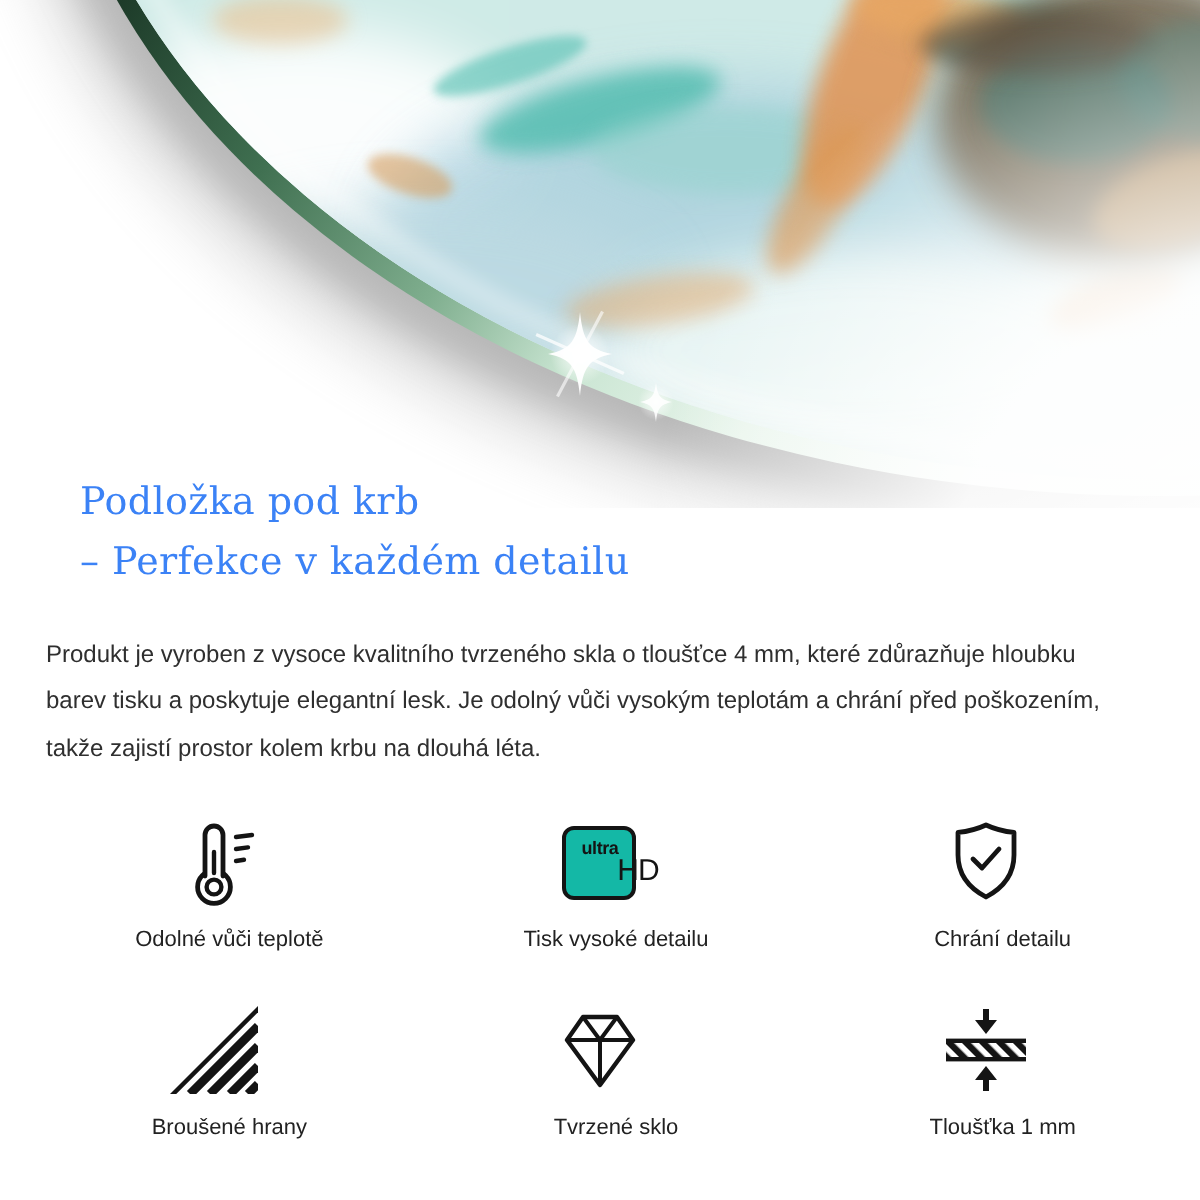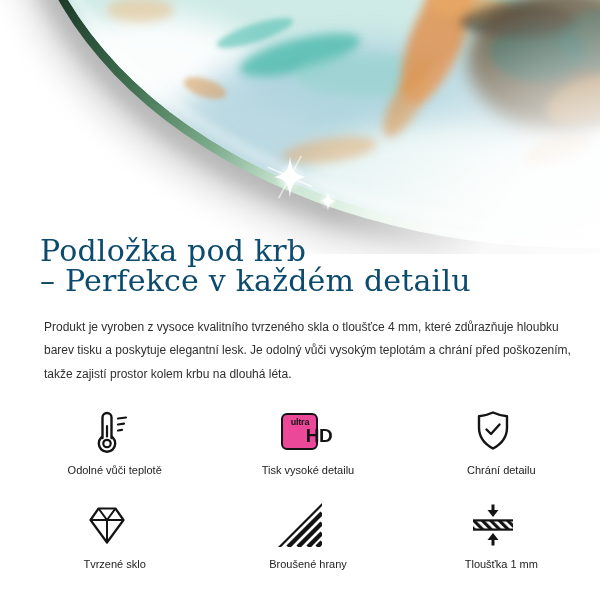--- a/index.html
+++ b/index.html
@@ -8,46 +8,46 @@
     font-family:"Liberation Sans", sans-serif; overflow:hidden;
   }
   .page { width:600px; height:600px; background:#fff; }
 
   .hero { position:relative; width:600px; height:254px; overflow:hidden; }
   .hero svg { display:block; }
 
   .title {
     margin:-18px 0 0 40px;
     font-family:"DejaVu Serif", "Liberation Serif", serif;
-    font-weight:400; font-size:30px; line-height:30px; color:#0c4a6e;
+    font-weight:400; font-size:19px; line-height:30px; color:#3b82f6;
     letter-spacing:0.2px;
   }
   .t-line { display:block; }
 
   .desc {
-    margin:20px 40px 0 44px; width:532px;
+    margin:20px 40px 0 23px; width:532px;
     font-size:12px; line-height:1.95; color:#2f2f2f;
   }
 
   .features {
     margin:20px 10px 0 10px;
     display:grid; grid-template-columns:repeat(3,1fr); row-gap:24px;
   }
   .feature { display:flex; flex-direction:column; align-items:center; }
   .icon-box { height:50px; display:flex; align-items:center; justify-content:center; }
   .fi { width:48px; height:48px; }
   .f-label { margin-top:8px; font-size:11px; color:#222;padding-left:16px; }
 
   .hd-badge {
     width:33px; height:33px; border:2.5px solid #141414; border-radius:6px;
     display:flex; flex-direction:column; align-items:center; justify-content:center;
-    color:#141414; background:#ec4899;
+    color:#141414; background:#14b8a6;
   }
   .hd-top { font-size:9px; font-weight:700; line-height:1; letter-spacing:-0.2px; }
-  .hd-bottom { font-size:19px; font-weight:700; line-height:0.95; letter-spacing:-0.5px;margin-left:38px; }
+  .hd-bottom { font-size:15px; font-weight:400; line-height:0.95; letter-spacing:-0.5px;margin-left:38px; }
 </style>
 </head>
 <body>
 
 <div class="page">
 
   <div class="hero">
     <svg width="600" height="254" viewBox="0 0 600 254">
       <defs>
         <clipPath id="padClip">
@@ -170,47 +170,47 @@
           <path d="M24 5.5 C28.5 7.6 33.5 8.8 38 9.2 V20.5 C38 30.5 32.5 37 24 41.5 C15.5 37 10 30.5 10 20.5 V9.2 C14.5 8.8 19.5 7.6 24 5.5 Z" fill="none" stroke="#141414" stroke-width="2.4" stroke-linejoin="round"></path>
           <path d="M17.5 22.5 L22 27 L30.5 17.5" fill="none" stroke="#141414" stroke-width="2.4" stroke-linecap="round" stroke-linejoin="round"></path>
         </svg>
       </div>
       <div class="f-label">Chrání detailu</div>
     </div>
 
     <div class="feature">
       <div class="icon-box">
         <svg class="fi" viewBox="0 0 48 48">
-          <path d="M7.5 19 L15.5 7.5 H32.5 L40.5 19 L24 41.5 Z" fill="none" stroke="#141414" stroke-width="2.2" stroke-linejoin="round"></path>
-          <line x1="7.5" y1="19" x2="40.5" y2="19" stroke="#141414" stroke-width="2"></line>
-          <path d="M15.5 7.5 L24 19 L32.5 7.5" fill="none" stroke="#141414" stroke-width="2" stroke-linejoin="round"></path>
-          <line x1="24" y1="19" x2="24" y2="41" stroke="#141414" stroke-width="2"></line>
-        </svg>
-      </div>
-      <div class="f-label">Tvrzené sklo</div>
-    </div>
-
-    <div class="feature">
-      <div class="icon-box">
-        <svg class="fi" viewBox="0 0 48 48">
           <defs>
               <clipPath id="triClip">
                 <path d="M2 46 L46 2 L46 46 Z"></path>
               </clipPath>
             </defs>
           <g clip-path="url(#triClip)" stroke="#141414" stroke-width="4.4">
             <line x1="2" y1="46" x2="46" y2="2"></line>
             <line x1="12" y1="46" x2="46" y2="12"></line>
             <line x1="22" y1="46" x2="46" y2="22"></line>
             <line x1="32" y1="46" x2="46" y2="32"></line>
             <line x1="41" y1="46" x2="46" y2="41"></line>
           </g>
         </svg>
       </div>
       <div class="f-label">Broušené hrany</div>
+    </div>
+
+    <div class="feature">
+      <div class="icon-box">
+        <svg class="fi" viewBox="0 0 48 48">
+          <path d="M7.5 19 L15.5 7.5 H32.5 L40.5 19 L24 41.5 Z" fill="none" stroke="#141414" stroke-width="2.2" stroke-linejoin="round"></path>
+          <line x1="7.5" y1="19" x2="40.5" y2="19" stroke="#141414" stroke-width="2"></line>
+          <path d="M15.5 7.5 L24 19 L32.5 7.5" fill="none" stroke="#141414" stroke-width="2" stroke-linejoin="round"></path>
+          <line x1="24" y1="19" x2="24" y2="41" stroke="#141414" stroke-width="2"></line>
+        </svg>
+      </div>
+      <div class="f-label">Tvrzené sklo</div>
     </div>
 
     <div class="feature">
       <div class="icon-box">
         <svg class="fi" viewBox="0 0 48 48">
           <defs>
             <pattern id="hatchP" width="6" height="6" patternUnits="userSpaceOnUse" patternTransform="rotate(-45)">
               <rect width="6" height="6" fill="#ffffff"></rect>
               <rect width="3.2" height="6" fill="#141414"></rect>
             </pattern>

